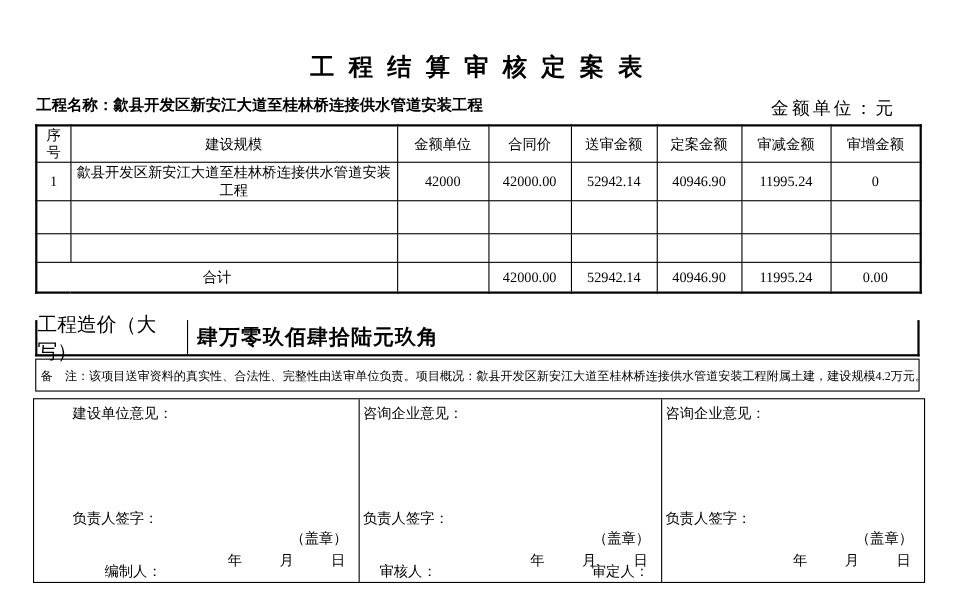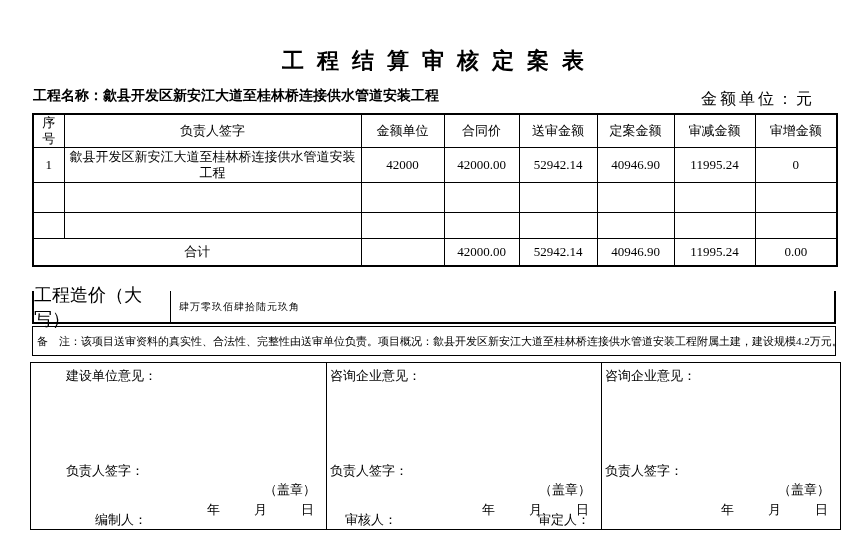--- a/index.html
+++ b/index.html
@@ -39,21 +39,21 @@
   
   .cost-row{
     position:absolute;top:291px;left:32px;width:804px;height:33px;box-sizing:border-box;
     border:2px solid #000;border-top:none;display:flex;align-items:stretch;
   }
   .cost-label{
     width:136px;border-right:1px solid #000;display:flex;align-items:center;justify-content:center;
     font-size:18px;
   }
   .cost-value{
-    flex:1;display:flex;align-items:center;font-size:10px;font-weight:normal;padding-left:8px;
+    flex:1;display:flex;align-items:center;font-size:19px;font-weight:bold;padding-left:8px;
     letter-spacing:1px;
   }
   
   .note-abs{
     position:absolute;top:326px;left:32px;width:804px;height:30px;box-sizing:border-box;
     border:1px solid #000;display:flex;align-items:center;font-size:11px;padding:0 4px;
     white-space:nowrap;overflow:hidden;
   }
   
   .opinions{
@@ -95,21 +95,21 @@
         <col style="width:83px">
         <col style="width:75px">
       <col style="width:78px">
         <col style="width:77px">
         <col style="width:81px">
         <col style="width:82px">
     </colgroup>
     <tbody>
         <tr class="hdr">
       <th>序号</th>
-      <th>负责人签字</th>
+      <th>建设规模</th>
       <th>金额单位</th>
       <th>合同价</th>
       <th>送审金额</th>
       <th>定案金额</th>
       <th>审减金额</th>
       <th>审增金额</th>
     </tr>
     <tr class="r1">
       <td>1</td>
       <td>歙县开发区新安江大道至桂林桥连接供水管道安装工程</td>

